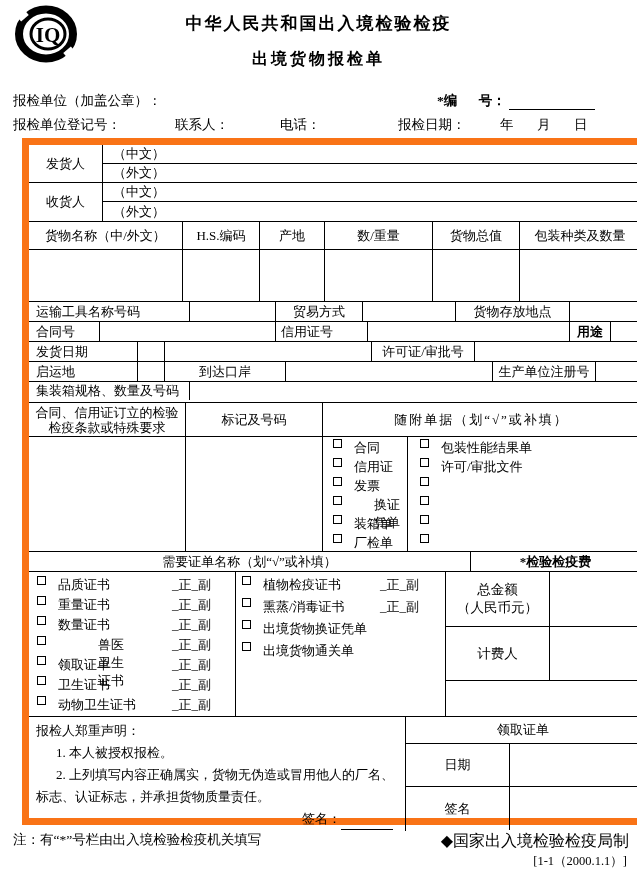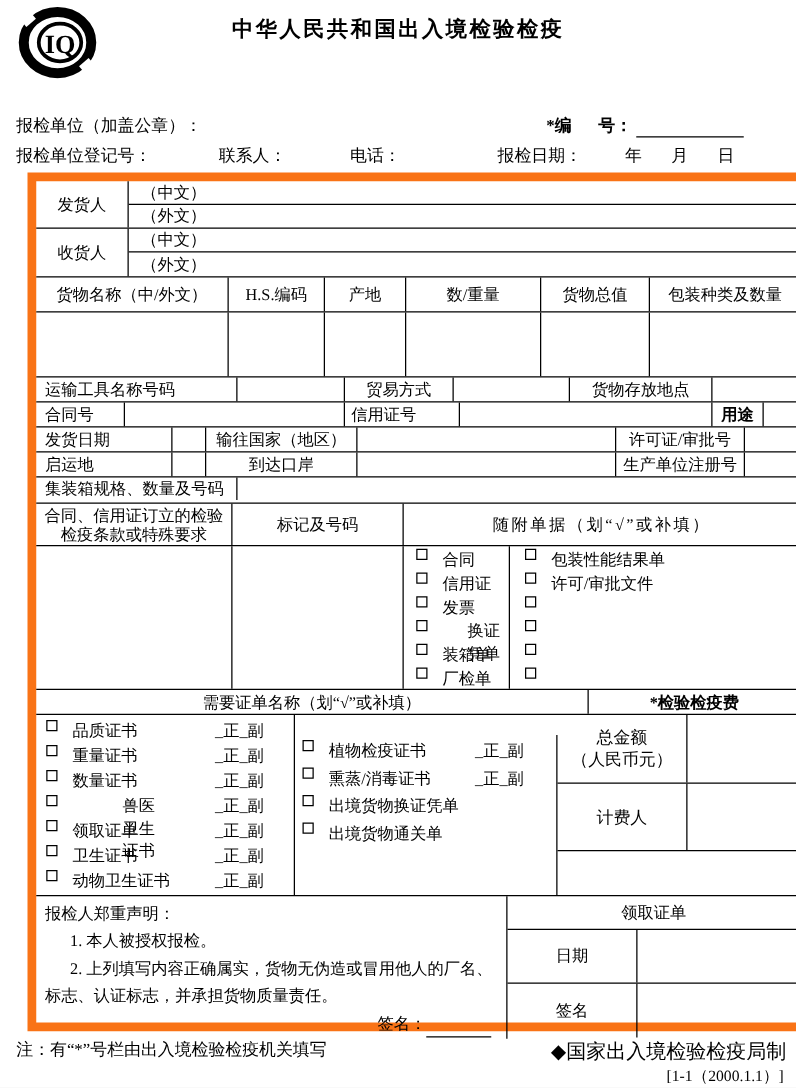--- a/index.html
+++ b/index.html
@@ -43,20 +43,21 @@
     <svg width="64" height="58" viewBox="0 0 64 58">
       <ellipse cx="32" cy="29" rx="27" ry="24.5" fill="none" stroke="#000" stroke-width="8"></ellipse>
       <rect x="4" y="8" width="10" height="6" fill="#fff" transform="rotate(-40 9 11)"></rect>
       <rect x="50" y="44" width="10" height="6" fill="#fff" transform="rotate(-40 55 47)"></rect>
       <ellipse cx="34" cy="29" rx="17" ry="15" fill="none" stroke="#000" stroke-width="3"></ellipse>
       <text x="34" y="37" text-anchor="middle" font-size="21" font-weight="bold" font-family="Liberation Serif, serif">IQ</text>
     </svg>
   </div>
 
   <div class="title1">中华人民共和国出入境检验检疫</div>
+  <div class="title2">出境货物报检单</div>
 
   <div class="abs" style="left:13px; top:92px; font-size:13.5px;">报检单位（加盖公章）：</div>
   <div class="abs b" style="left:437px; top:92px; font-size:13.5px;">
     <span>*编</span>
     <span style="margin-left:18px;">号：</span>
     <span class="uline" style="width:86px;"></span>
   </div>
 
   <div class="abs" style="left:13px; top:116px; font-size:13.5px;">报检单位登记号：</div>
   <div class="abs" style="left:175px; top:116px; font-size:13.5px;">联系人：</div>
@@ -120,21 +121,20 @@
       <div class="cell lft" style="width:71px; padding-left:7px;">合同号</div>
       <div class="cell" style="width:176px;"></div>
       <div class="cell lft" style="width:92px; padding-left:5px;">信用证号</div>
       <div class="cell" style="width:202px;"></div>
       <div class="cell ctr" style="width:41px;font-weight:bold;">用途</div>
       <div class="cell last" style="flex:1;"></div>
     </div>
     <div class="row" style="height:20px;">
       <div class="cell lft" style="width:109px; padding-left:7px;">发货日期</div>
       <div class="cell" style="width:27px;"></div>
-      <div class="cell ctr" style="width:121px;">输往国家（地区）</div>
       <div class="cell" style="width:207px;"></div>
       <div class="cell ctr" style="width:103px;">许可证/审批号</div>
       <div class="cell last" style="flex:1;"></div>
     </div>
     <div class="row" style="height:20px;">
       <div class="cell lft" style="width:109px; padding-left:7px;">启运地</div>
       <div class="cell" style="width:27px;"></div>
       <div class="cell ctr" style="width:121px;">到达口岸</div>
       <div class="cell" style="width:207px;"></div>
       <div class="cell ctr" style="width:103px;">生产单位注册号</div>
@@ -247,21 +247,21 @@
             <span class="cb"></span>
             <span style="flex:1;">卫生证书</span>
             <span>_正_副</span>
           </div>
         <div class="itm" style="height:20px; padding-left:8px; padding-right:24px;">
             <span class="cb"></span>
             <span style="flex:1;">动物卫生证书</span>
             <span>_正_副</span>
           </div>
       </div>
-      <div class="cell" style="width:210px; padding-top:4px;margin-top:16px;">
+      <div class="cell" style="width:210px; padding-top:4px;">
         <div class="itm" style="height:22px; padding-left:6px; padding-right:26px;">
             <span class="cb"></span>
             <span style="flex:1;">植物检疫证书</span>
             <span>_正_副</span>
           </div>
         <div class="itm" style="height:22px; padding-left:6px; padding-right:26px;">
             <span class="cb"></span>
             <span style="flex:1;">熏蒸/消毒证书</span>
             <span>_正_副</span>
           </div>

